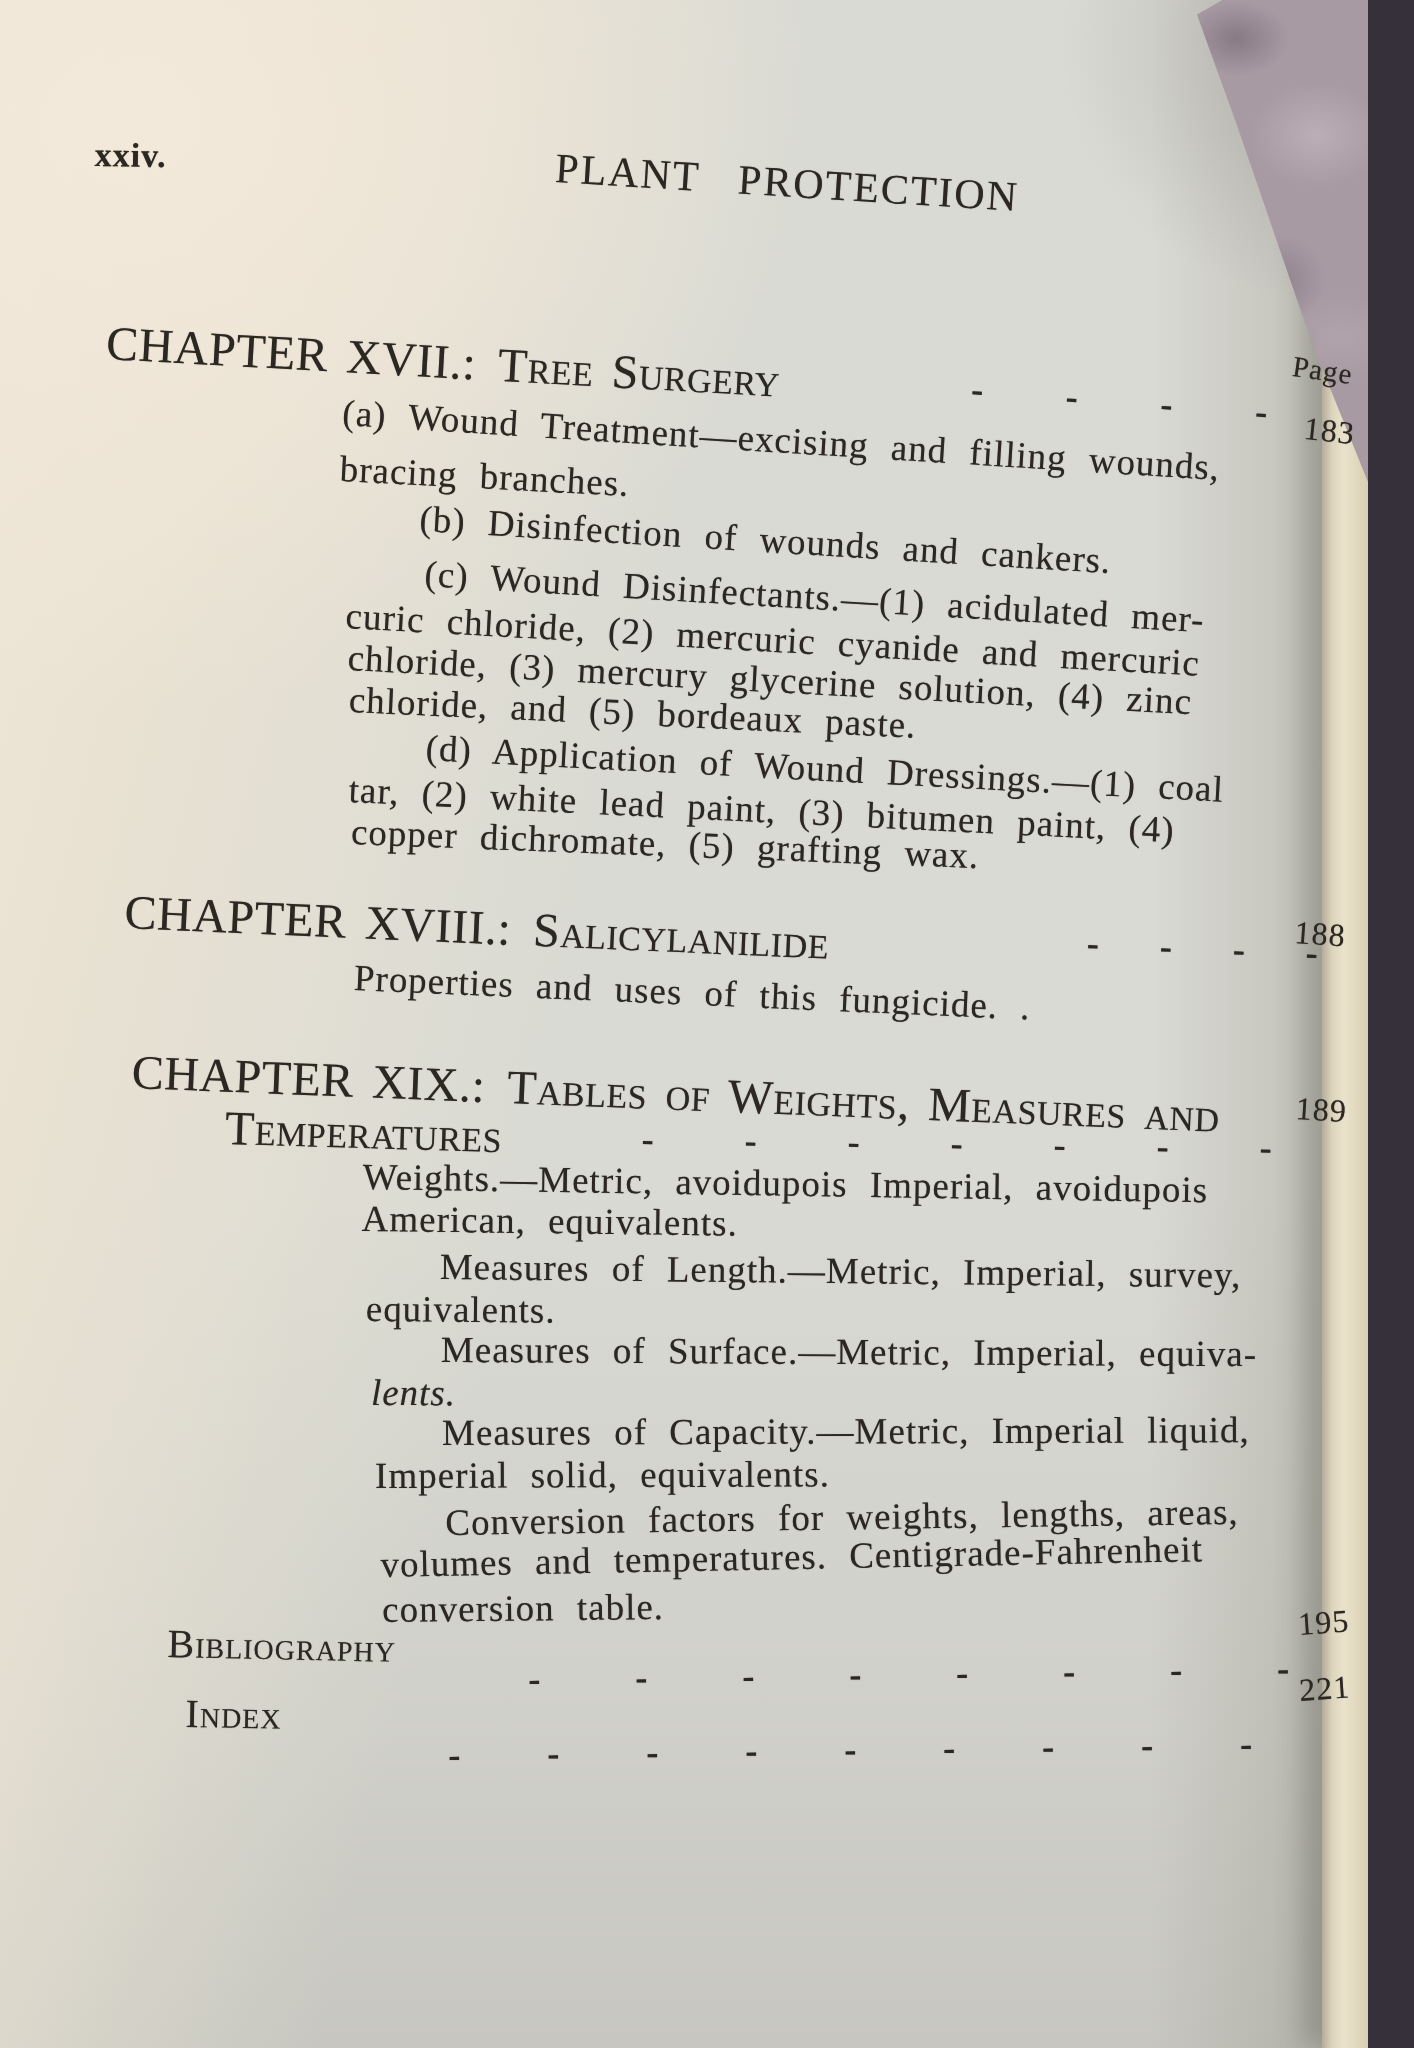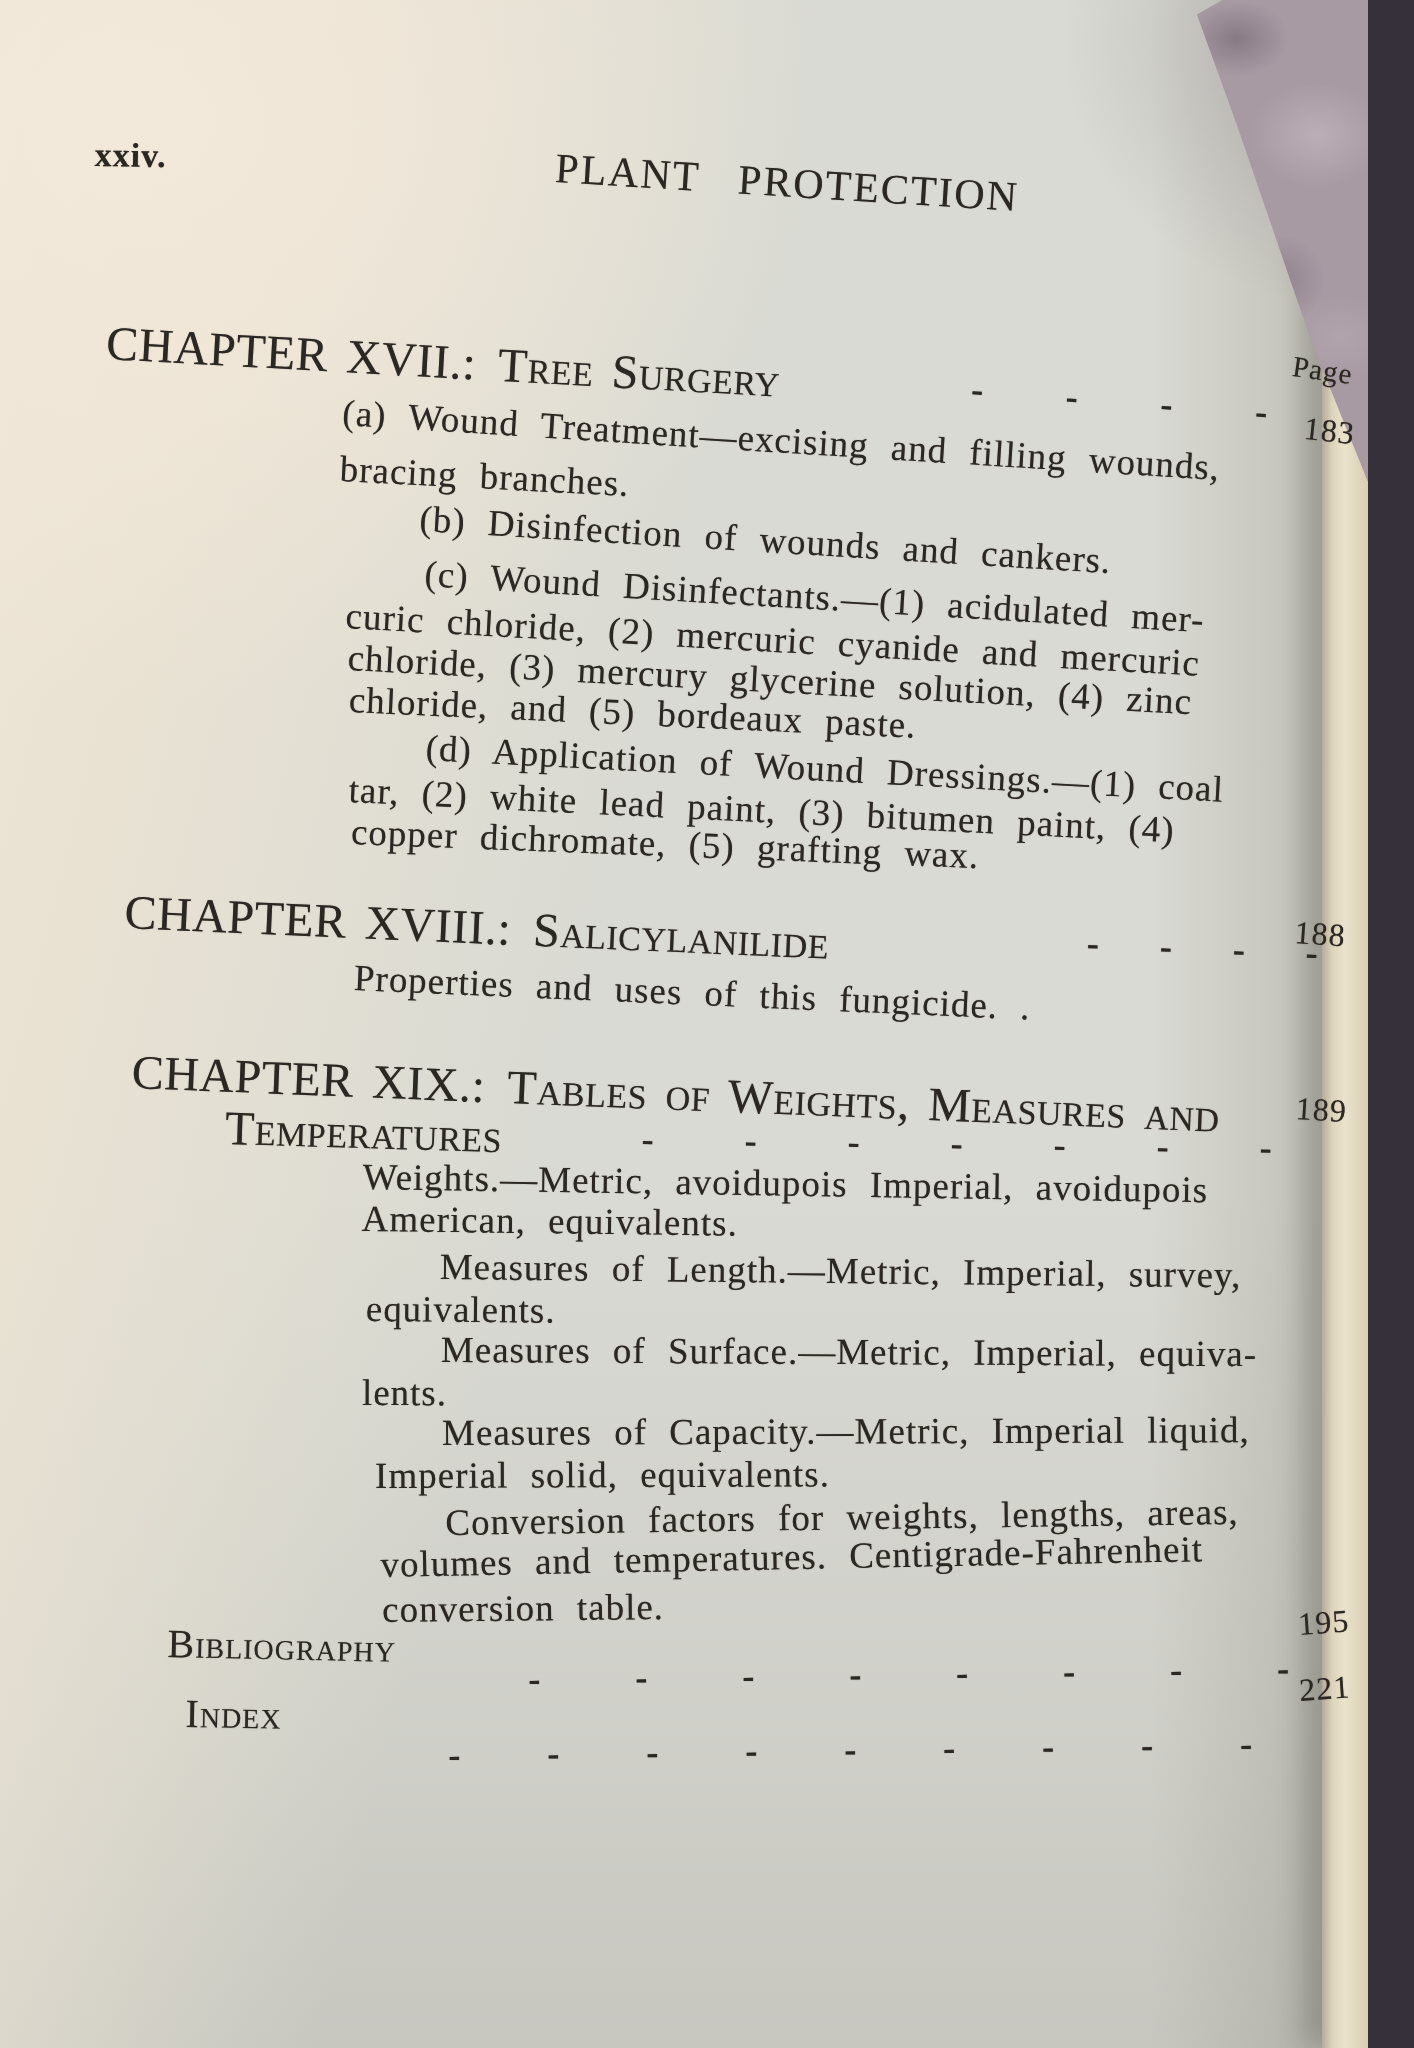--- a/index.html
+++ b/index.html
@@ -83,21 +83,21 @@
   </div>
   <div class="line h sc" style="left:226px;top:1100px;transform:rotate(1.7deg);">Temperatures</div>
   <div class="line leaders" style="left:642px;top:1118px;word-spacing:80px;transform:rotate(0.8deg);">- - - - - - -</div>
   <div class="line pg" style="left:1297px;top:1090px;transform:rotate(3.5deg);">189</div>
 
   <div class="line" style="left:363px;top:1155px;transform:rotate(0.9deg);">Weights.—Metric, avoidupois Imperial, avoidupois</div>
   <div class="line" style="left:362px;top:1197px;transform:rotate(0.7deg);">American, equivalents.</div>
   <div class="line" style="left:440px;top:1245px;transform:rotate(0.6deg);">Measures of Length.—Metric, Imperial, survey,</div>
   <div class="line" style="left:366px;top:1287px;transform:rotate(0.5deg);">equivalents.</div>
   <div class="line" style="left:441px;top:1328px;transform:rotate(0.3deg);">Measures of Surface.—Metric, Imperial, equiva-</div>
-  <div class="line" style="left:362px;top:1371px;transform:rotate(0.2deg);">lents.</div>
+  <div class="line" style="left:371px;top:1371px;transform:rotate(0.2deg);font-style:italic;">lents.</div>
   <div class="line" style="left:442px;top:1411px;transform:rotate(-0.2deg);">Measures of Capacity.—Metric, Imperial liquid,</div>
   <div class="line" style="left:375px;top:1454px;transform:rotate(-0.2deg);">Imperial solid, equivalents.</div>
   <div class="line" style="left:445px;top:1501px;transform:rotate(-0.8deg);">Conversion factors for weights, lengths, areas,</div>
   <div class="line" style="left:380px;top:1543px;transform:rotate(-1.1deg);">volumes and temperatures. Centigrade-Fahrenheit</div>
   <div class="line" style="left:382px;top:1588px;transform:rotate(-0.6deg);">conversion table.</div>
 
   <div class="line sc" style="left:168px;top:1620px;font-size:40px;transform:rotate(1.2deg);">Bibliography</div>
   <div class="line leaders" style="left:528px;top:1658px;word-spacing:84px;transform:rotate(-0.8deg);">- - - - - - - -</div>
   <div class="line pg" style="left:1297px;top:1606px;transform:rotate(-4deg);">195</div>
 

